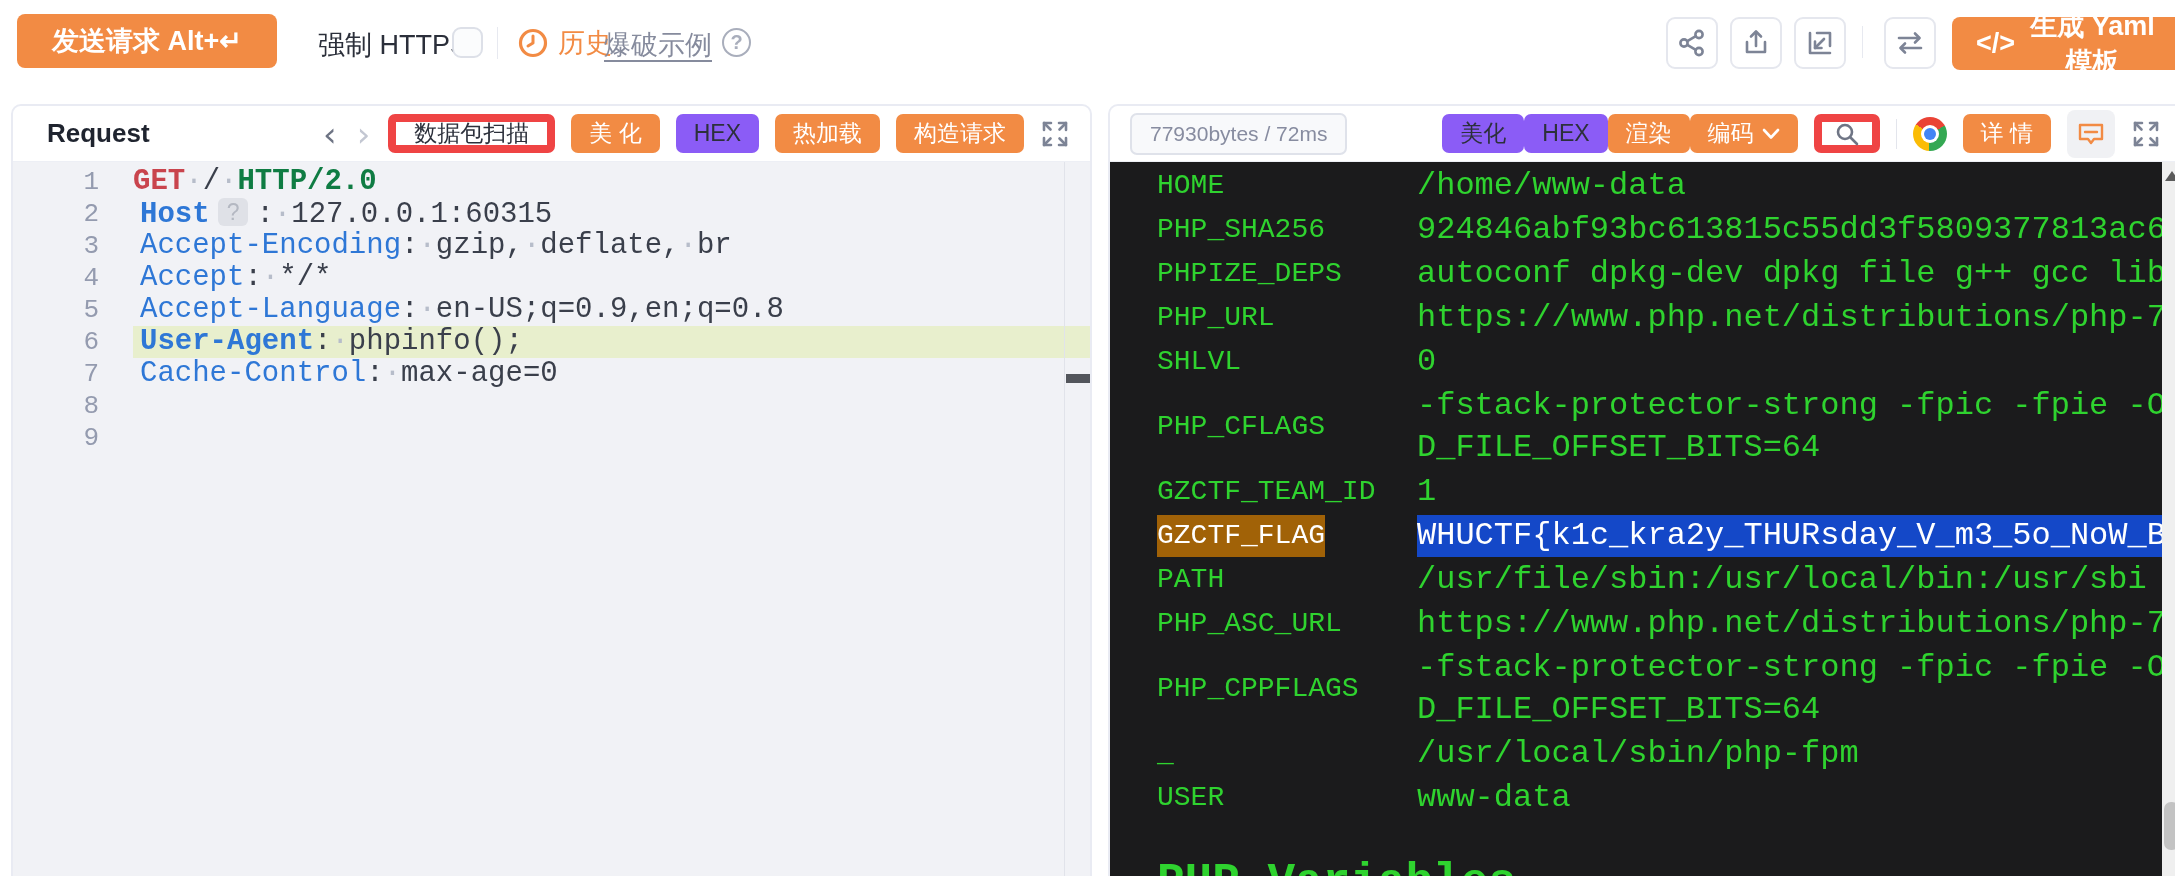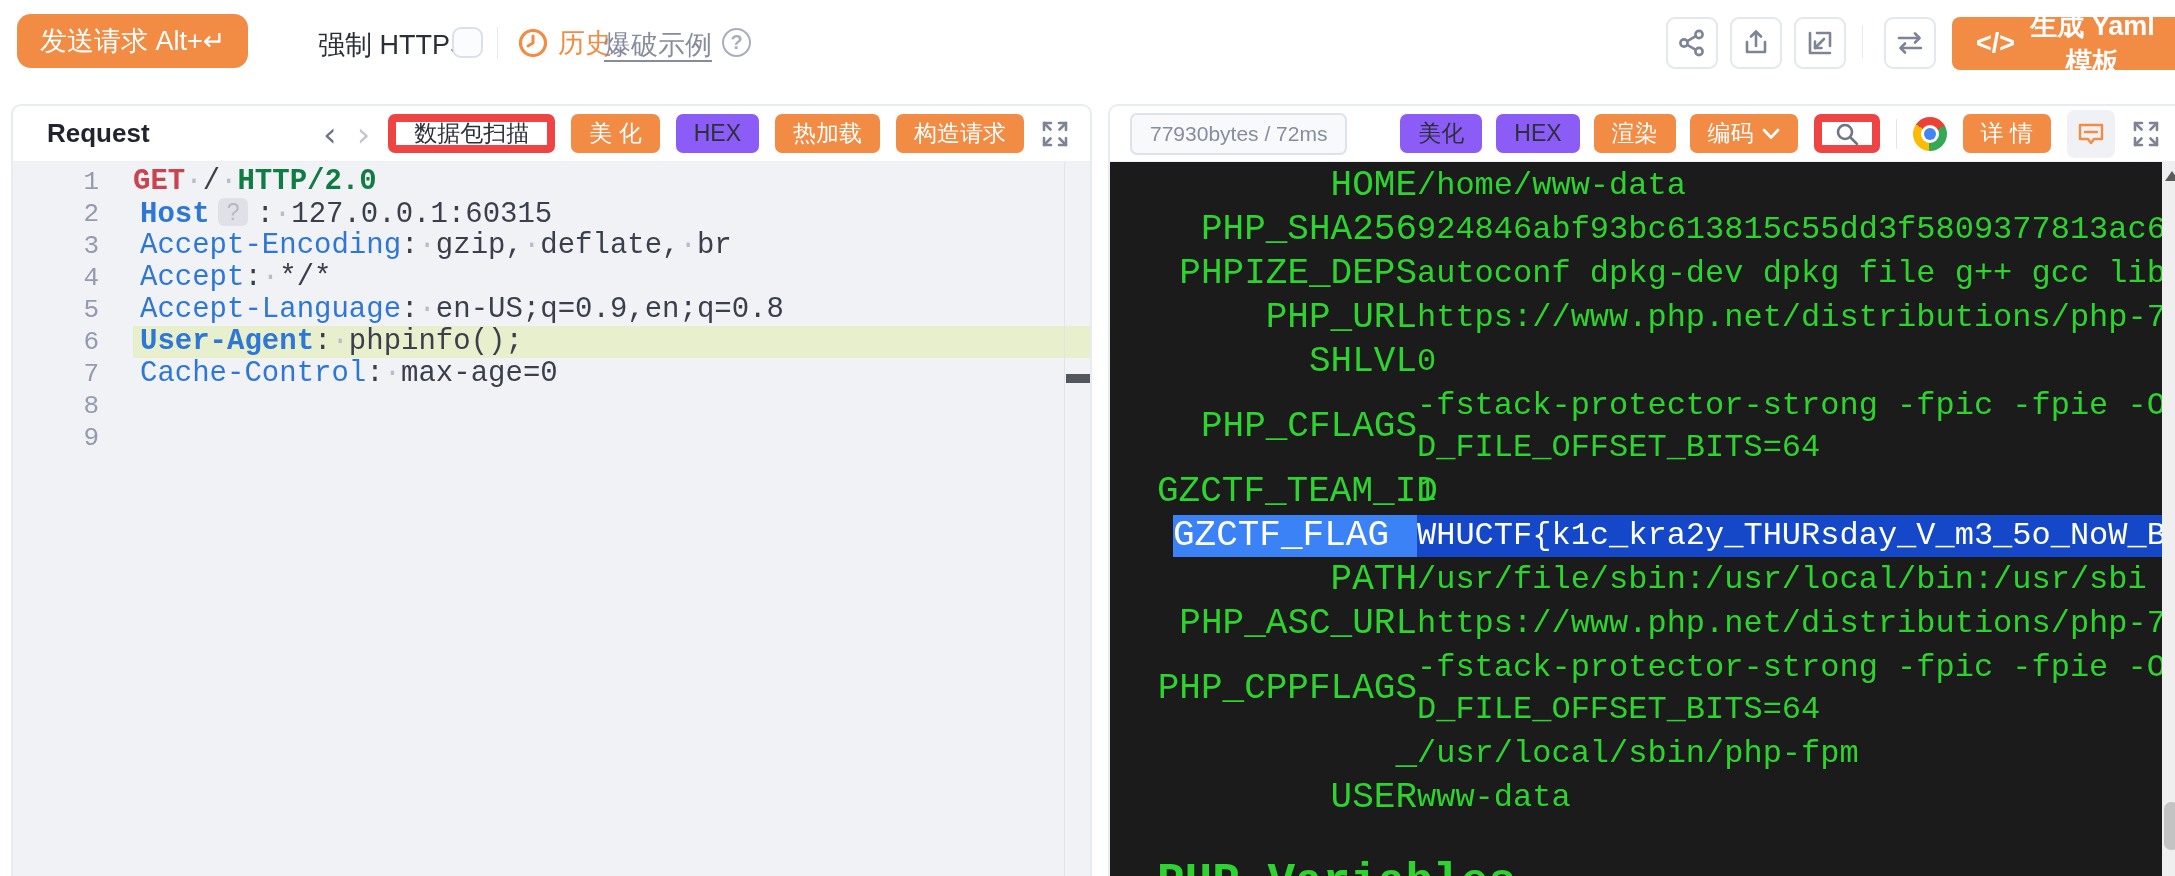--- a/index.html
+++ b/index.html
@@ -1,23 +1,23 @@
 <!DOCTYPE html>
 <html><head>
 <meta charset="utf-8">
 <style>
   * { margin:0; padding:0; box-sizing:border-box; }
   html,body { width:2175px; height:876px; overflow:hidden; background:#fff;
     font-family:"Liberation Sans", sans-serif; }
 
   
   #topbar { position:absolute; left:0; top:0; width:2175px; height:90px; background:#fff; }
-  .send-btn { position:absolute; left:17px; top:14px; height:54px; padding:0 23px;
-    background:#f28b44; color:#fff; font-size:27px; font-weight:normal; border:none;
-    border-radius:14px; display:flex; align-items:center; cursor:pointer; }
+  .send-btn { position:absolute; left:17px; top:14px; height:54px; padding:0 35px;
+    background:#f28b44; color:#fff; font-size:27px; font-weight:bold; border:none;
+    border-radius:8px; display:flex; align-items:center; cursor:pointer; }
   .force-label { position:absolute; left:318px; top:27px; font-size:27px; color:#2b2f3a; }
   .https-checkbox { position:absolute; left:452px; top:27px; width:31px; height:31px;
     border:2px solid #dde0e8; border-radius:9px; background:#fbfcfd; cursor:pointer; }
   .v-sep { position:absolute; top:27px; width:1px; height:32px; background:#e7e9f0; }
   .history-btn { position:absolute; left:518px; top:25px; display:flex; align-items:center;
     gap:10px; color:#f28b44; font-size:27px; cursor:pointer; }
   .fuzz-link { position:absolute; left:604px; top:27px; font-size:27px; color:#868b9d;
     text-decoration:underline; text-underline-offset:6px; cursor:pointer; }
   .help-circle { position:absolute; left:722px; top:28px; width:29px; height:29px;
     border:2px solid #a9aebc; border-radius:50%; color:#a9aebc; font-size:20px;
@@ -71,26 +71,26 @@
     font-size:23px; line-height:28px; padding:0 9px; margin:0 8px; vertical-align:2px;
     font-family:"Liberation Sans", sans-serif; }
   #ed-ruler-line { position:absolute; top:0; bottom:0; left:1051px; width:1px; background:#e1e3ea; }
   #ed-ruler-mark { position:absolute; left:1053px; top:212px; width:26px; height:9px; background:#53565c; }
 
   
   #resp-view { position:absolute; left:0; top:56px; right:0; bottom:0; background:#1b1b1c;
     overflow:hidden; }
   #env-table { position:absolute; left:47px; top:2px; right:19px; }
   .env-row { display:flex; align-items:center; min-height:44px; padding:1px 0; }
-  .env-key { width:260px; flex:none; font-family:"Liberation Mono", monospace; font-size:36px;
-    line-height:42px; color:#2fd32f; white-space:pre;text-align:right; }
+  .env-key { width:260px; flex:none; font-family:"Liberation Mono", monospace; font-size:28px;
+    line-height:42px; color:#2fd32f; white-space:pre; }
   .env-val { flex:1; overflow:hidden; }
   .env-line { font-family:"Liberation Mono", monospace; font-size:32px; line-height:42px;
     color:#2fd32f; white-space:pre; overflow:hidden; }
-  .env-key span.sel { background:#3b82f6; color:#fff; display:inline-block; padding-right:28px; }
+  .env-key span.sel { background:#a16207; color:#fff; display:inline-block; }
   .env-line span.sel { background:#1448c8; color:#fff; display:block; width:100%; }
   #php-vars-heading { position:absolute; left:47px; top:695px; font-family:"Liberation Mono", monospace;
     font-weight:bold; font-size:46px; color:#2fd32f; white-space:nowrap; }
   #resp-scrollbar { position:absolute; right:0; top:0; bottom:0; width:19px; background:#efefef; }
   #resp-scroll-up { position:absolute; left:3px; top:9px; width:0; height:0;
     border-left:7px solid transparent; border-right:7px solid transparent;
     border-bottom:10px solid #5b5b5b; }
   #resp-scroll-thumb { position:absolute; left:2px; top:640px; width:15px; height:48px;
     background:#c3c3c3; border-radius:7px; }
 
@@ -244,21 +244,21 @@
       </div>
     <div id="ed-ruler-line"></div>
     <div id="ed-ruler-mark"></div>
   </div>
 </div>
 
 <div class="panel" id="right-panel">
   <div class="panel-header">
     <span class="stats-pill">77930bytes / 72ms</span>
     <div class="hdr-controls">
-      <span id="resp-toolbar" style="display:flex; gap:14px;">
+      <span id="resp-toolbar" style="display:flex; ">
           <button class="tbtn gray">
             <span>美化</span>
           </button>
           <button class="tbtn gray">
             <span>HEX</span>
           </button>
           <button class="tbtn orange">
             <span>渲染</span>
           </button>
           <button class="tbtn orange">

